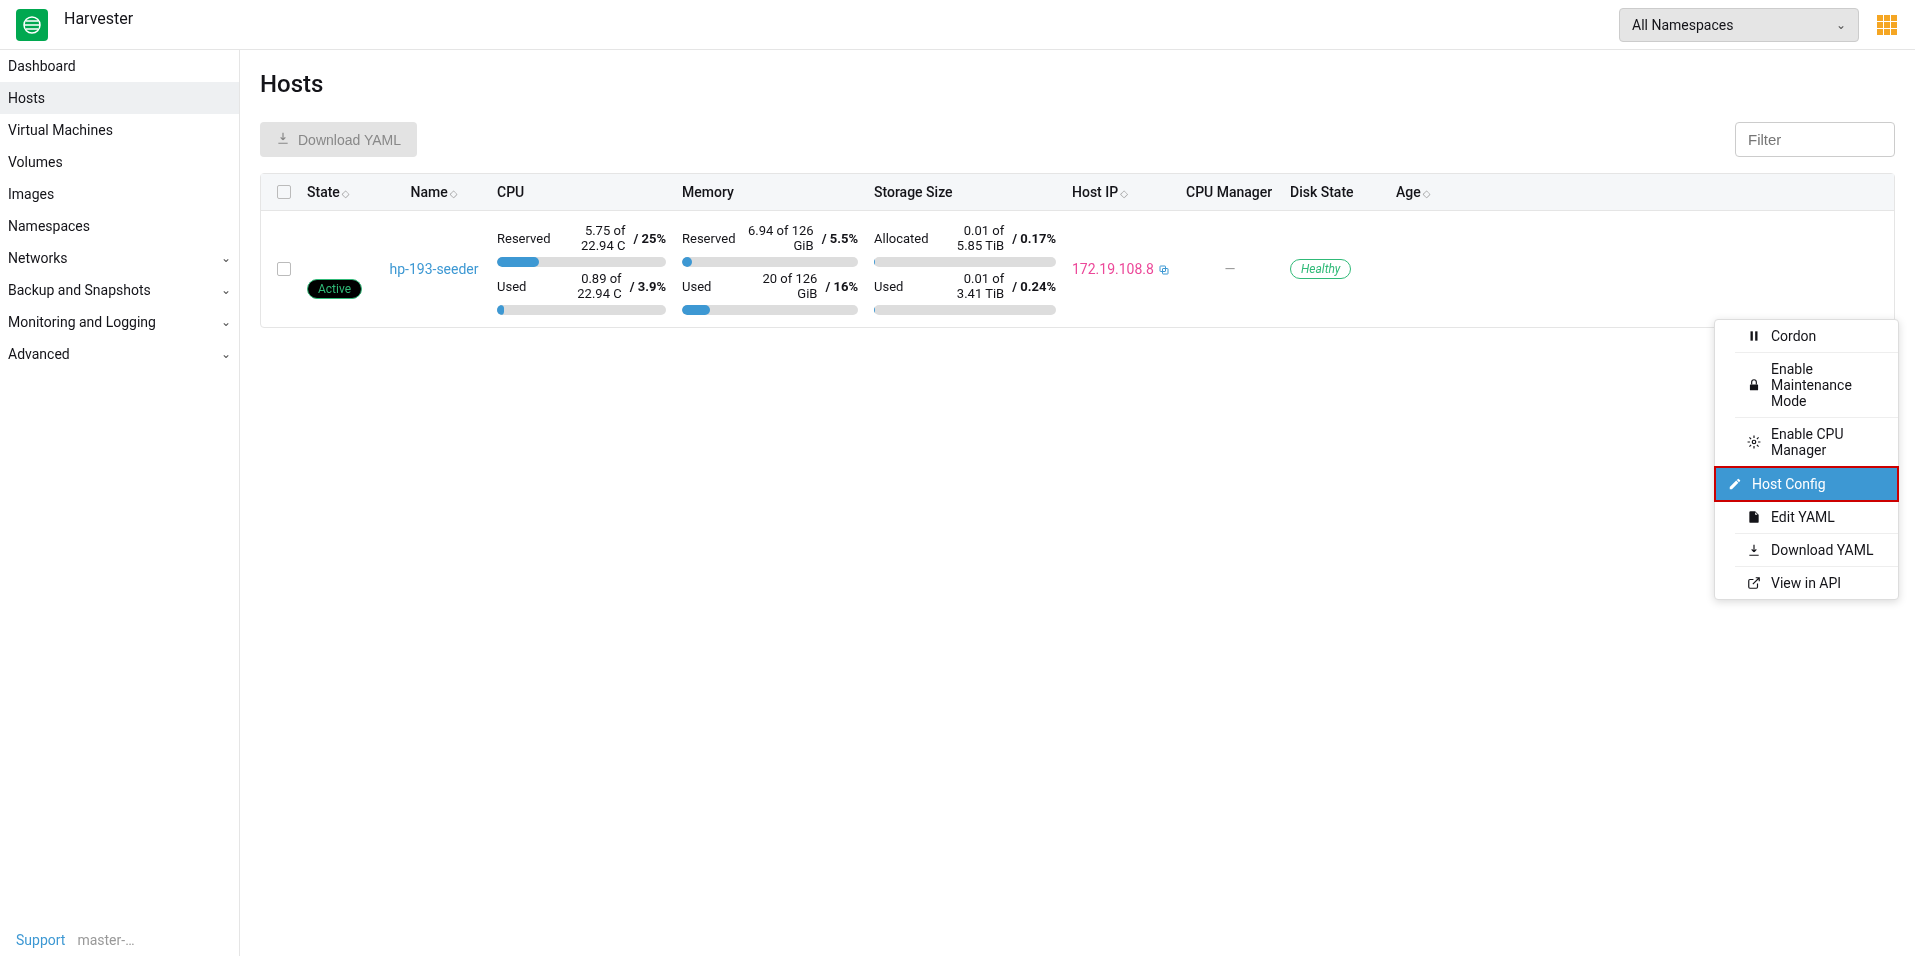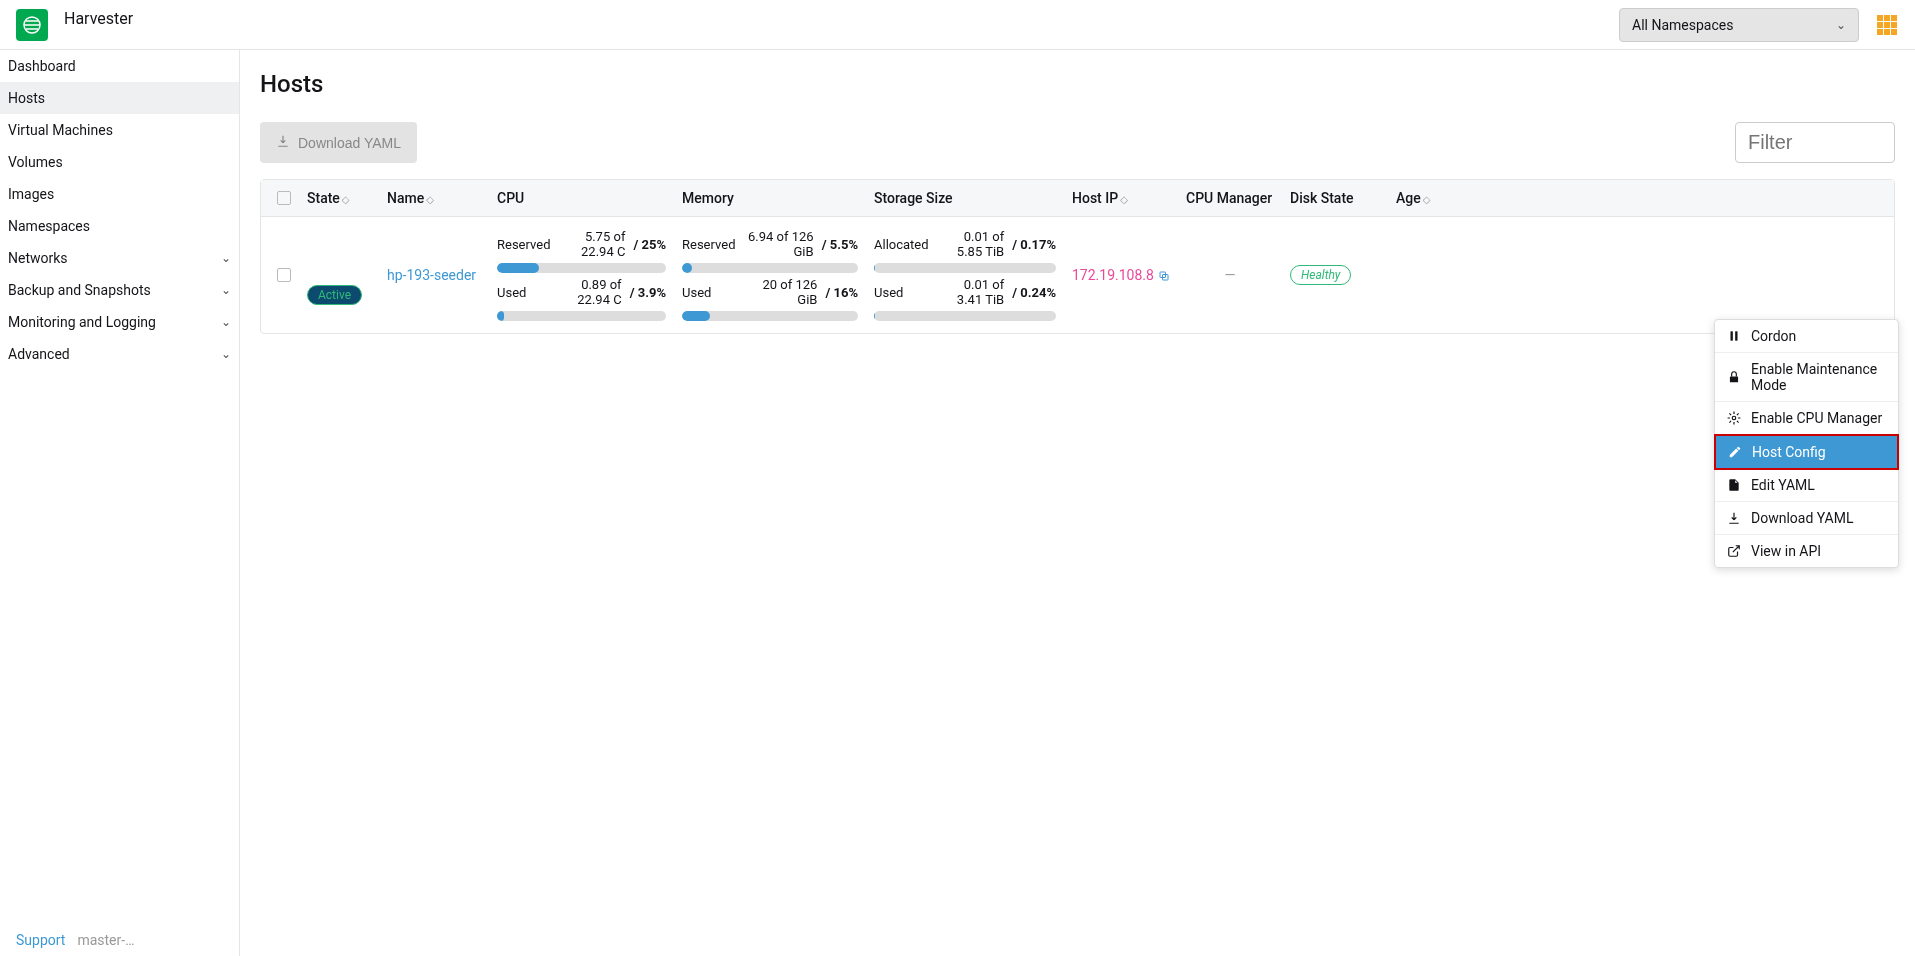--- a/index.html
+++ b/index.html
@@ -22,57 +22,57 @@
 .chev { font-size: 12px; color: #555; }
 .sidebar-footer { padding: 8px 16px; display: flex; gap: 12px; font-size: 14px; }
 .sidebar-footer .support { color: #3d98d3; }
 .sidebar-footer .version { color: #999; }
 
 .main { flex: 1; padding: 20px; position: relative; overflow: auto; }
 .page-title { font-size: 24px; font-weight: 500; margin-bottom: 24px; }
 .toolbar { display: flex; justify-content: space-between; margin-bottom: 16px; }
 .btn { padding: 8px 16px; border-radius: 4px; border: none; cursor: pointer; display: inline-flex; align-items: center; gap: 8px; font-size: 14px; }
 .btn-disabled { background: #e3e3e3; color: #888; cursor: not-allowed; }
-.filter-input { border: 1px solid #ccc; border-radius: 4px; padding: 8px 12px; width: 160px; font-size: 20px; }
+.filter-input { border: 1px solid #ccc; border-radius: 4px; padding: 8px 12px; width: 160px; font-size: 15px; }
 
 .table { width: 100%; border: 1px solid #e5e5e5; border-radius: 4px; }
 .thead { background: #f5f7f9; display: flex; align-items: center; padding: 10px 8px; border-bottom: 1px solid #e5e5e5; font-weight: 500; }
 .thead .th, .trow .td { padding: 0 8px; }
 .checkbox-cell { width: 30px; display: flex; align-items: center; justify-content: center; }
 .checkbox { width: 14px; height: 14px; border: 1px solid #bbb; border-radius: 2px; }
 .col-state { width: 80px; }
-.col-name { width: 110px; }
+.col-name { width: 110px; text-align: center; }
 .col-cpu { width: 185px; }
 .col-mem { width: 192px; }
 .col-storage { width: 198px; }
 .col-ip { width: 114px; }
 .col-cpumgr { width: 104px; }
 .col-disk { width: 106px; }
 .col-age { width: 90px; }
 .sort-icon { font-size: 10px; color: #999; margin-left: 2px; }
 
 .trow { display: flex; align-items: center; padding: 12px 8px; }
 .badge { display: inline-block; padding: 2px 10px; border-radius: 12px; font-size: 12px; border: 1px solid; }
-.badge-active { color: #30ba78; border-color: #30ba78; background: #0c4a6e; margin-top: 40px; }
+.badge-active { color: #30ba78; border-color: #30ba78; background: #000000; margin-top: 40px; }
 .badge-healthy { color: #30ba78; border-color: #30ba78; background: #fff; font-style: italic; }
 .link { color: #3d98d3; cursor: pointer; }
 .ip-link { color: #ec4899; display: inline-flex; align-items: center; gap: 4px; }
 .copy-icon { width: 12px; height: 12px; display: inline-block; }
 
 .metric-block { display: flex; flex-direction: column; gap: 4px; }
 .metric-row { display: flex; align-items: center; gap: 4px; font-size: 13px; }
 .metric-label { width: 58px; }
 .metric-val { flex: 1; text-align: right; padding-right: 4px; }
 .metric-pct { font-weight: 700; }
 .bar { height: 10px; background: #ddd; border-radius: 6px; overflow: hidden; width: 100%; }
 .bar-fill { height: 100%; background: #3d98d3; border-radius: 6px; }
 .dash { color: #999; text-align: center; }
 
 .action-menu { position: absolute; top: 269px; right: 16px; width: 185px; background: #fff; border: 1px solid #ddd; border-radius: 4px; box-shadow: 0 2px 8px rgba(0,0,0,0.15); z-index: 100; }
-.action-item { padding: 8px 12px; display: flex; align-items: center; gap: 10px; cursor: pointer; font-size: 14px; border-bottom: 1px solid #eee; }
+.action-item { padding: 8px 12px; display: flex; align-items: center; gap: 10px; cursor: pointer; font-size: 14px; border-bottom: 1px solid #eee; margin-left: 20px; }
 .action-item:last-child { border-bottom: none; }
 .action-item.highlighted { background: #3d98d3; color: #fff; border: 2px solid #c00; margin: -1px; }
 .action-icon { width: 14px; height: 14px; display: inline-flex; align-items: center; justify-content: center; }
 </style>
 </head>
 <body>
 
 <div class="header">
   <div class="header-left">
     <div class="logo">

